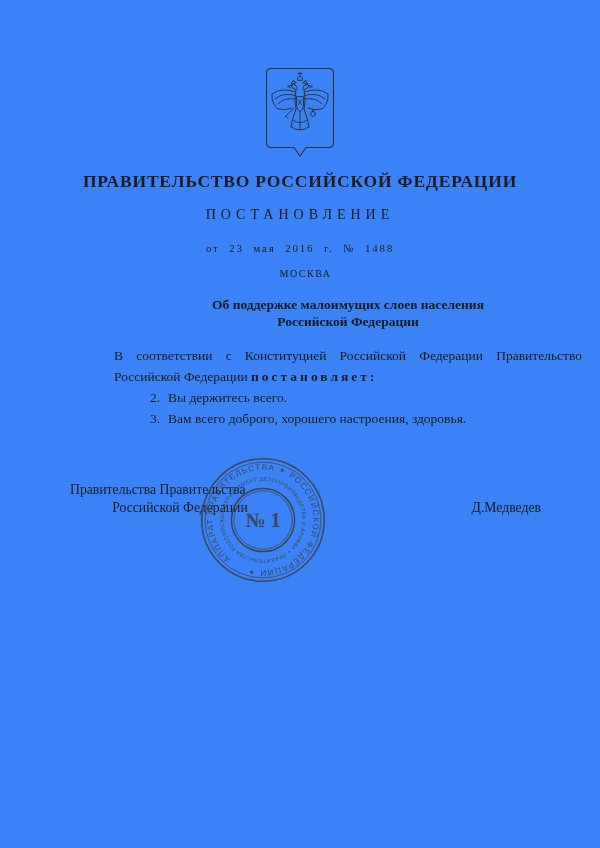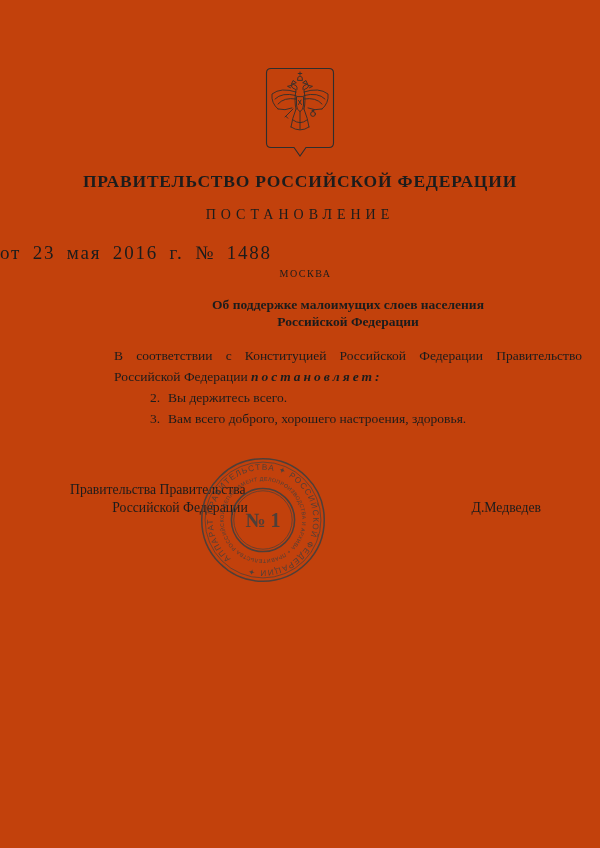--- a/index.html
+++ b/index.html
@@ -2,21 +2,21 @@
 <html><head>
 <meta charset="utf-8">
 <style>
   * { margin: 0; padding: 0; box-sizing: border-box; }
   html, body { background: #e8e8e8; }
   body { font-family: "Liberation Serif", serif; }
   .page {
     position: relative;
     width: 600px; height: 848px;
     margin: 0 auto;
-    background: #c2410c;
+    background: #3b82f6;
     color: #1c1c1c;
     overflow: hidden;
   }
   .emblem {
     position: absolute;
     left: 265px; top: 67px;
     width: 70px; height: 93px;
   }
   .org-title {
     position: absolute;
@@ -29,21 +29,22 @@
   .doc-type {
     position: absolute;
     left: 0; top: 207px; width: 100%;
     text-align: center;
     font-size: 14px;
     letter-spacing: 5px;
   }
   .date-line {
     position: absolute;
     left: 0; top: 242px; width: 100%;
-    font-size: 19px;
+    text-align: center;
+    font-size: 11px;
     letter-spacing: 1.8px;
     word-spacing: 5px;
   }
   .city {
     position: absolute;
     left: 0; top: 268px; width: 100%;
     text-align: center;
     font-size: 10px;
     letter-spacing: 1.5px;
     padding-left: 11px;
@@ -59,21 +60,21 @@
   }
   .body-text {
     position: absolute;
     left: 70px; top: 345px;
     width: 468px;
     font-size: 13.5px;
     line-height: 21px;
     margin-left: 44px;
   }
   .justify-line { text-align: justify; text-align-last: justify; }
-  .bold-spaced { font-weight: bold; letter-spacing: 3px; font-style: italic; }
+  .bold-spaced { font-weight: bold; letter-spacing: 3px; }
   .list { padding-left: 36px; }
   .list-num { display: inline-block; min-width: 18px; }
   .signature {
     position: absolute;
     left: 70px; top: 481px;
     width: 220px;
     font-size: 13.7px;
     line-height: 17.5px;
   }
   .signature .line2 { text-align: center; }

